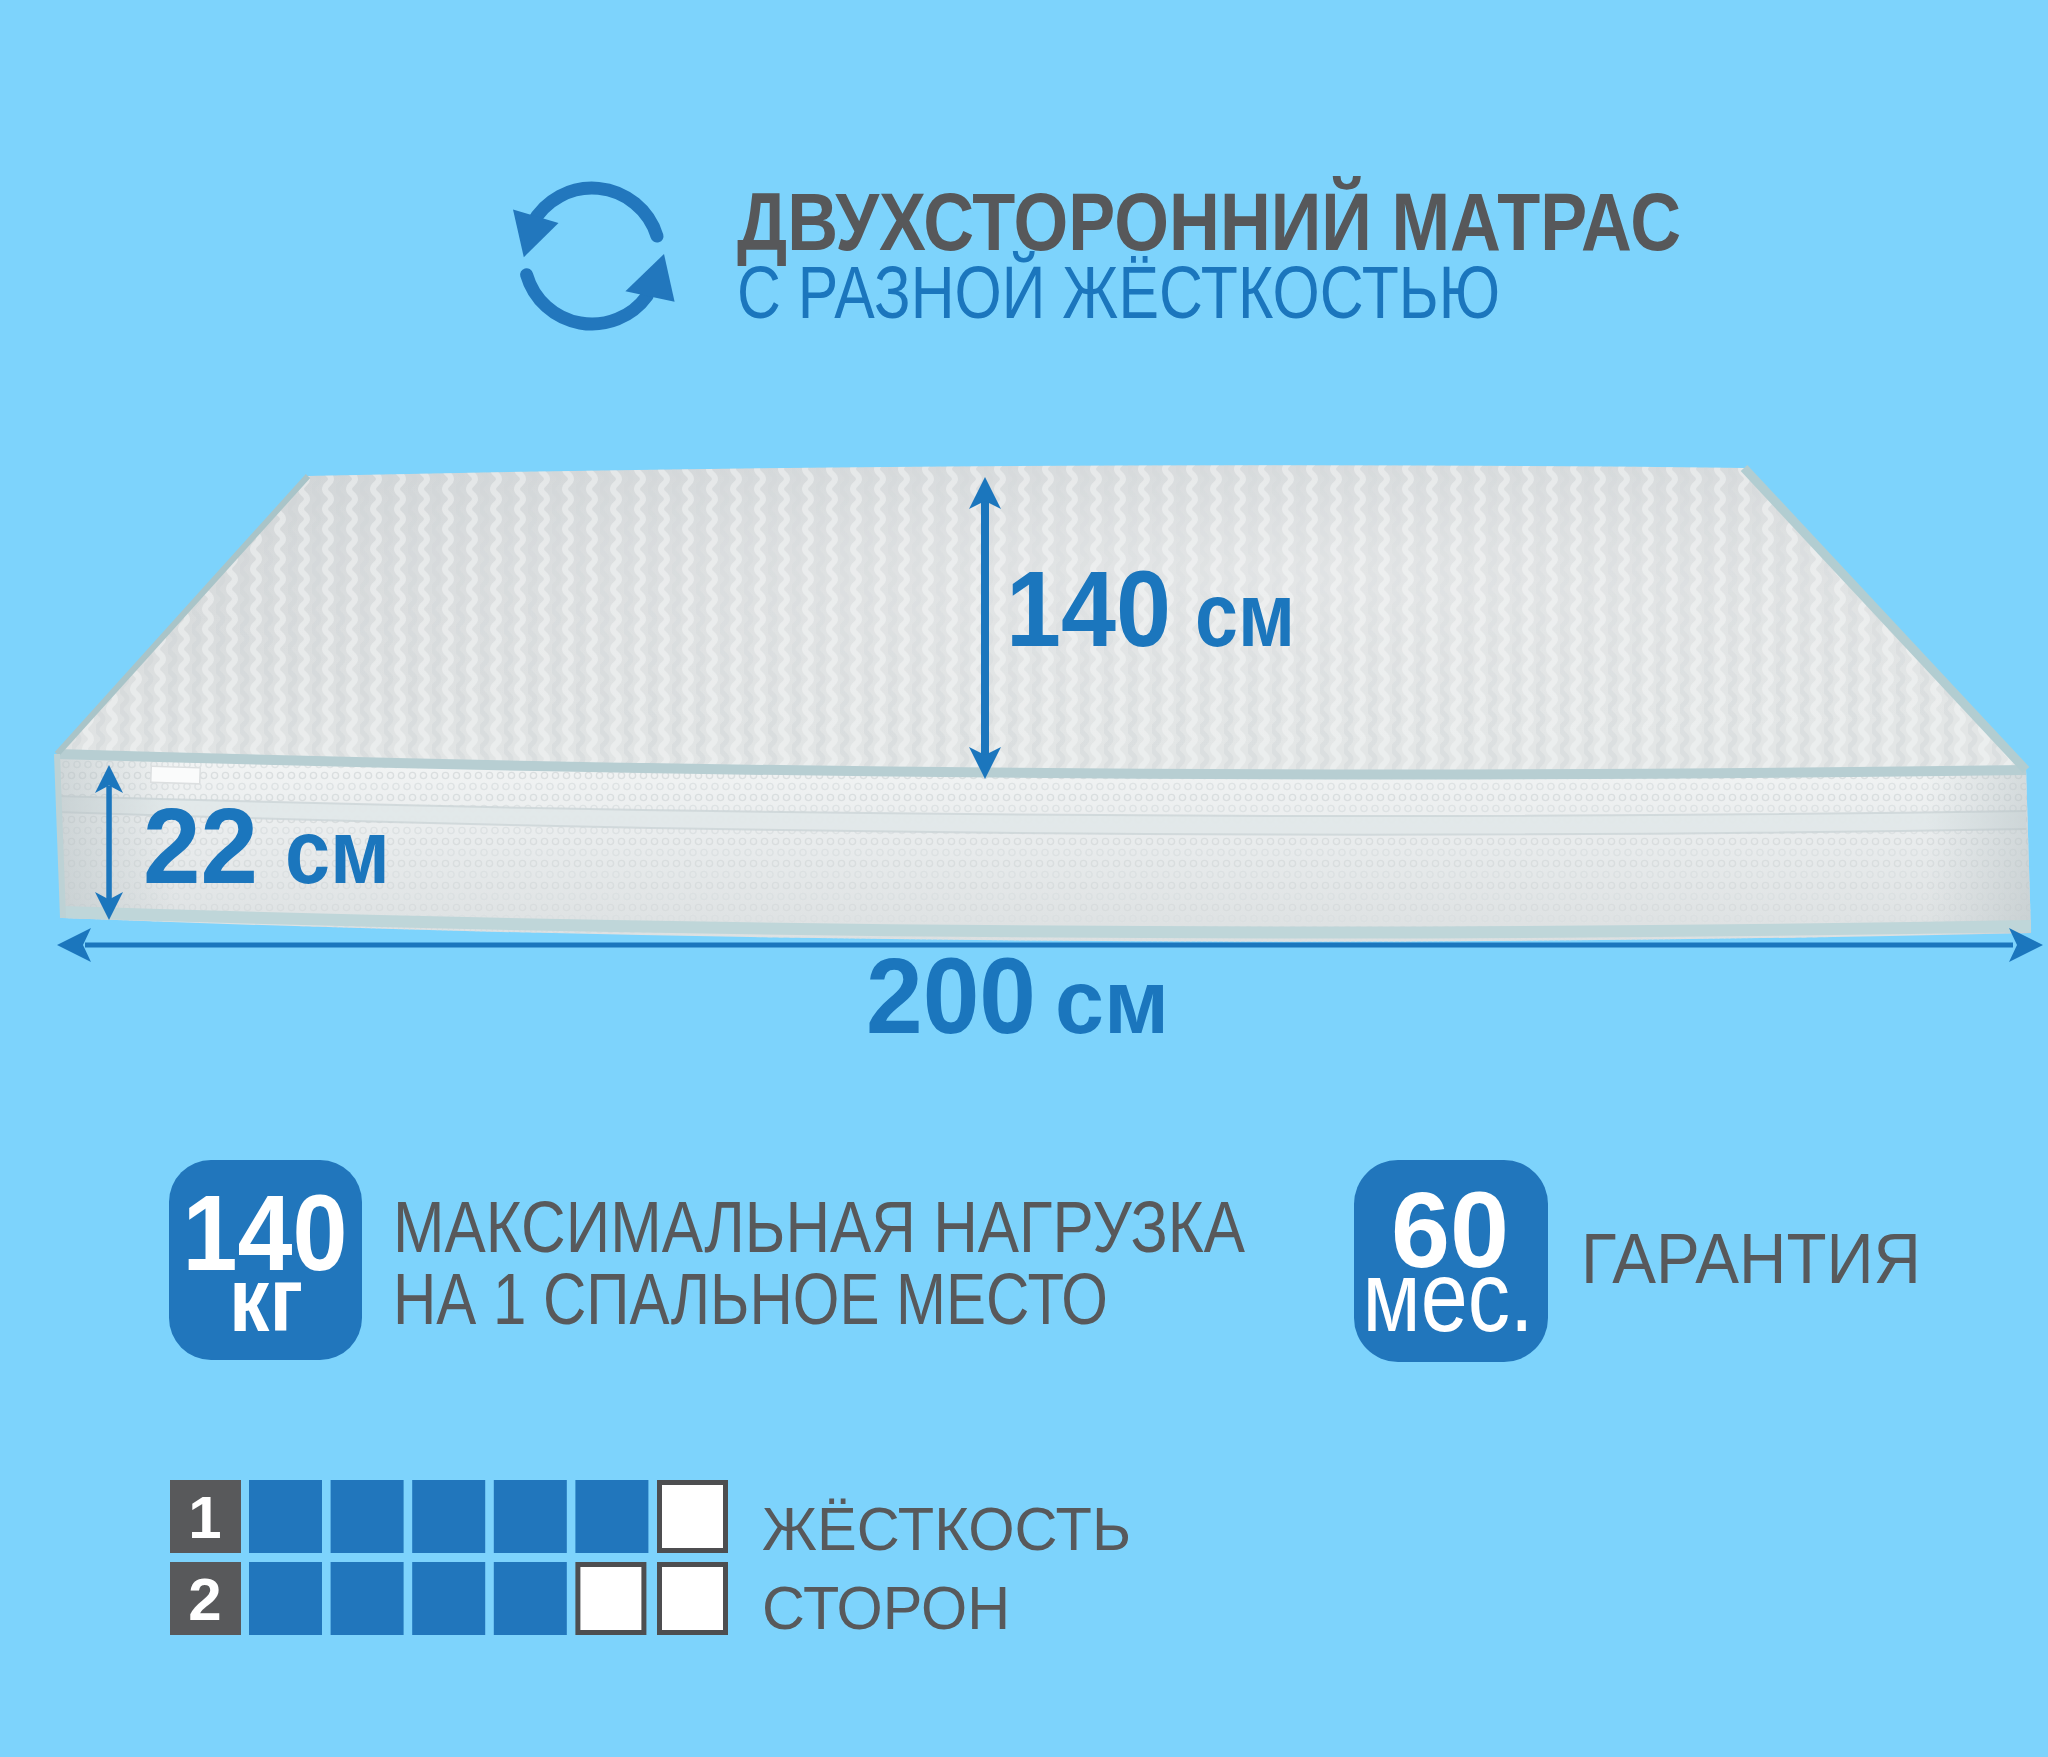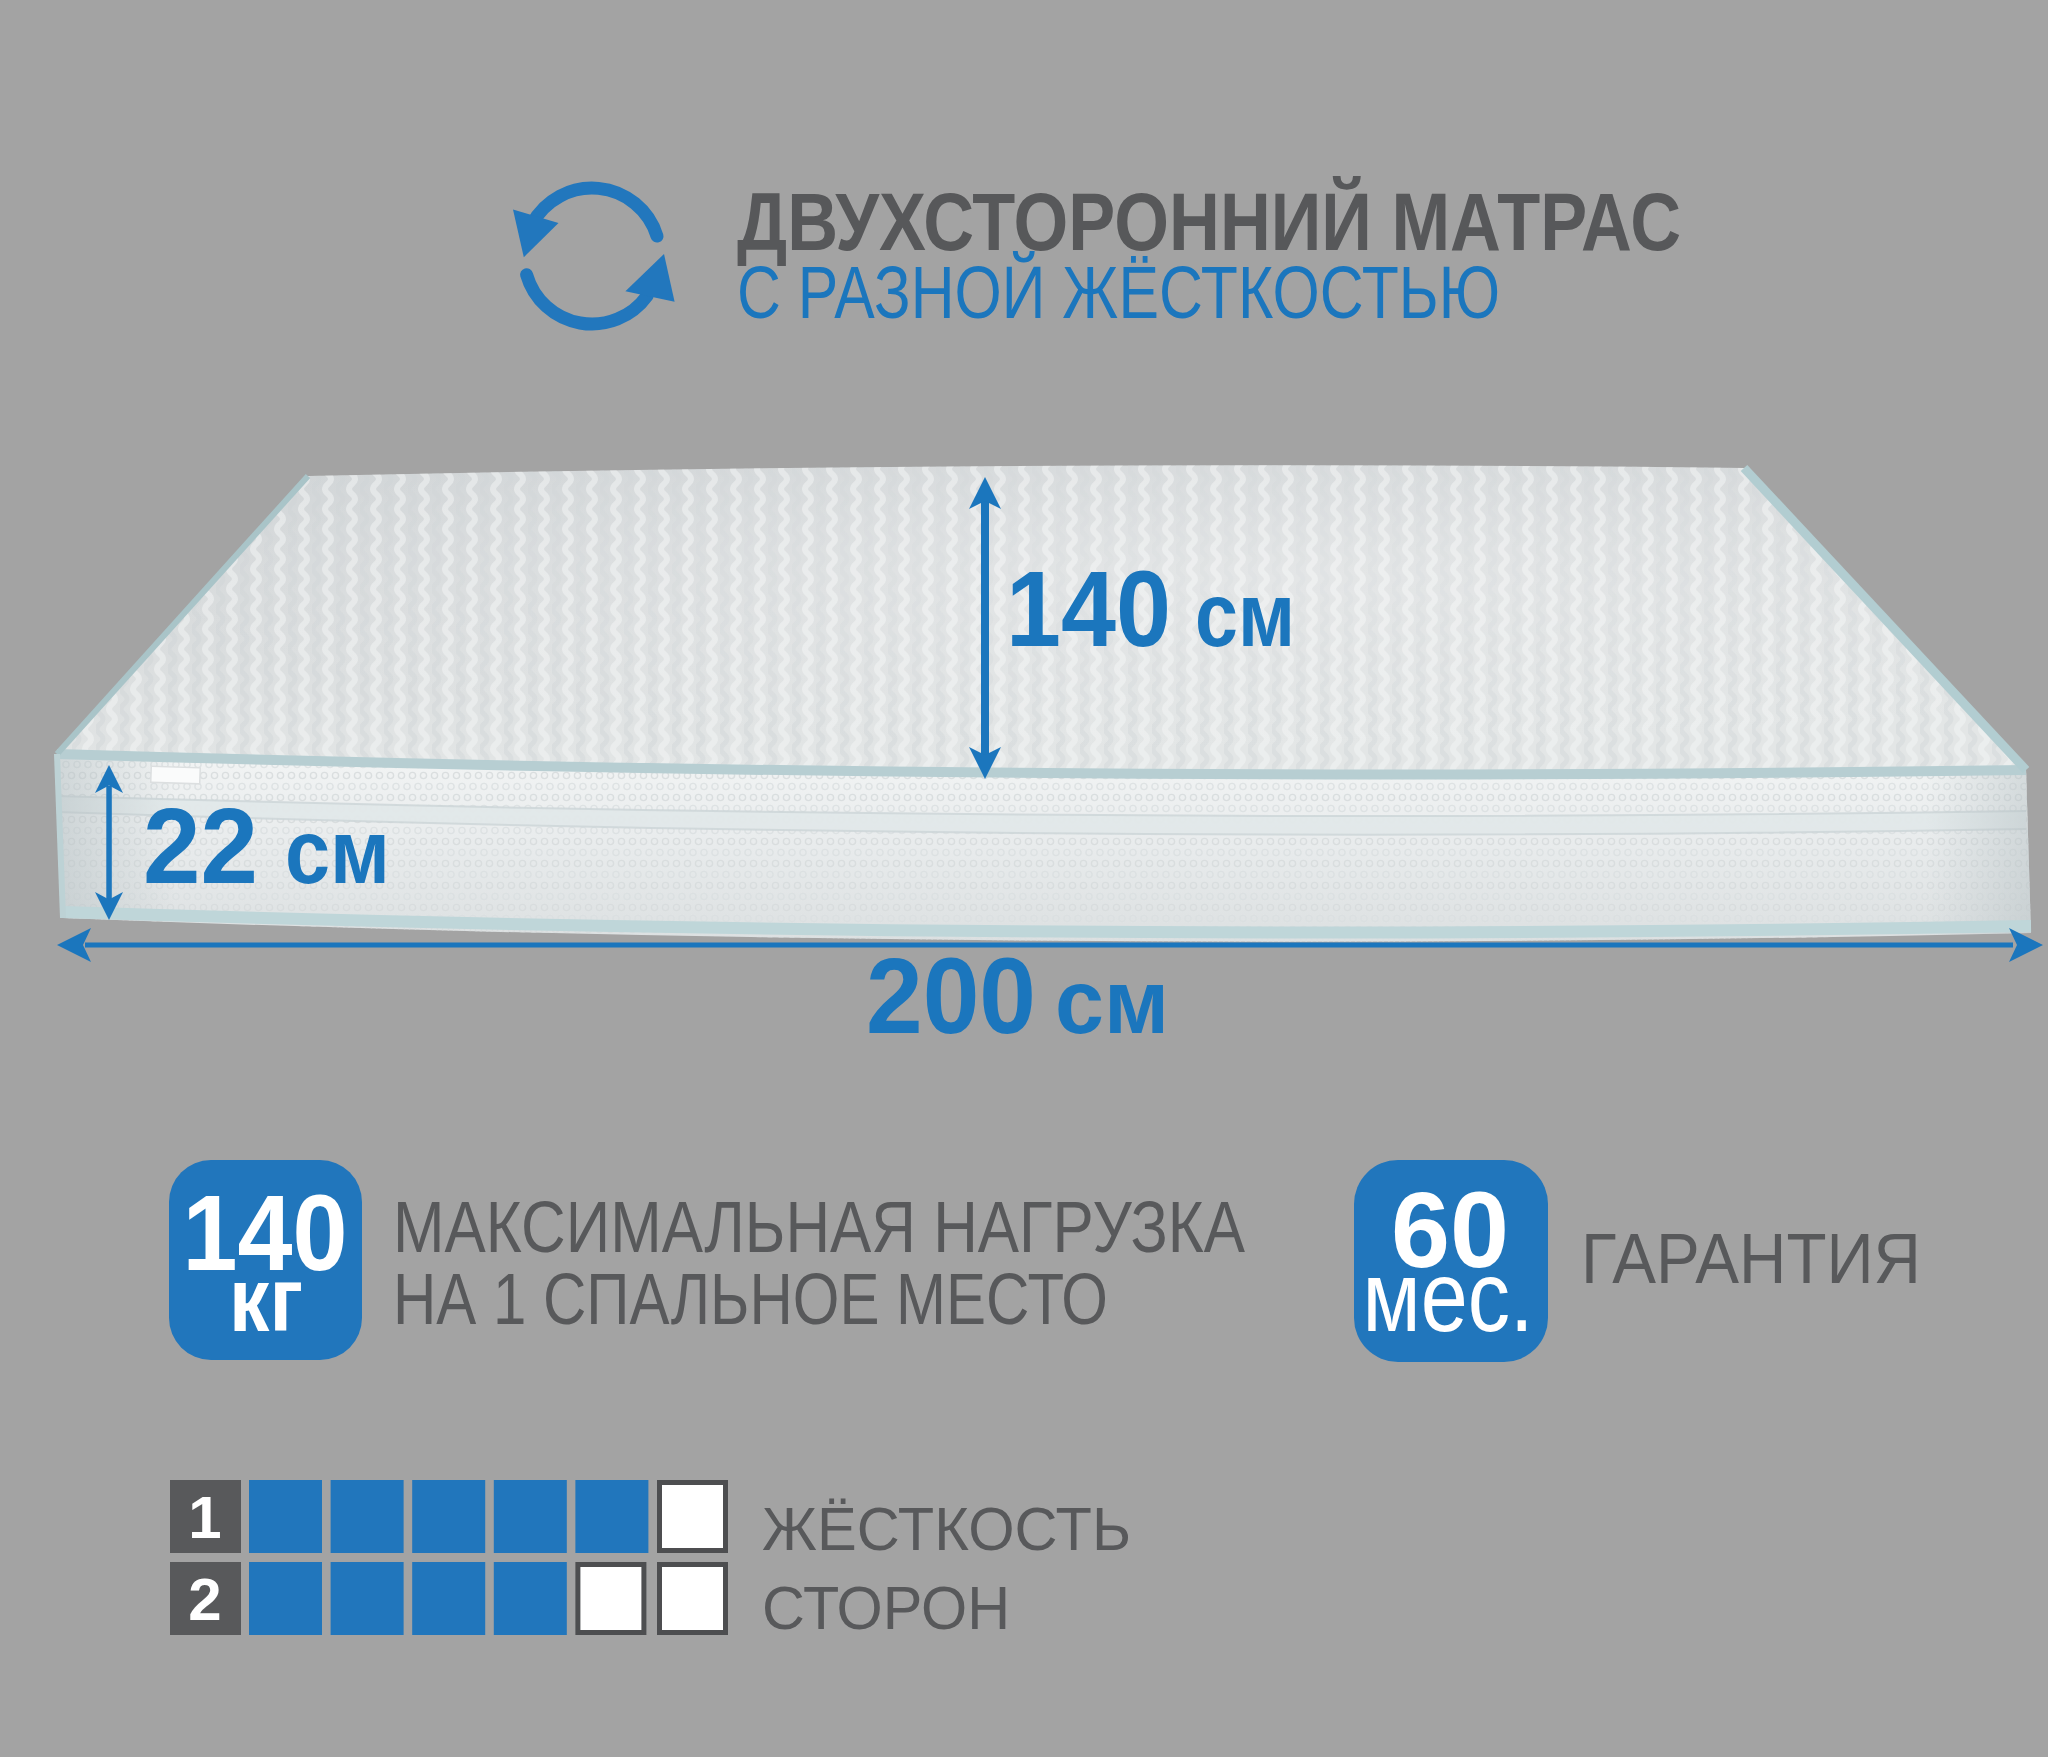--- a/index.html
+++ b/index.html
@@ -1,16 +1,16 @@
 <!DOCTYPE html>
 <html><head>
 <meta charset="utf-8">
 <style>
 html,body{margin:0;padding:0;background:#ffffff;}
-#page{position:relative;width:2048px;height:1757px;background:#a3a3a3;overflow:hidden;}
+#page{position:relative;width:2048px;height:1757px;background:#7dd3fc;overflow:hidden;}
 text{font-family:"Liberation Sans",sans-serif;}
 .b{font-weight:bold;}
 </style>
 </head>
 <body>
 <div id="page">
 <svg width="2048" height="1757" viewBox="0 0 2048 1757">
 <defs>
 <linearGradient id="topGrad" x1="0" y1="0" x2="0.25" y2="1">
  <stop offset="0" stop-color="#d1d5d7"></stop>

